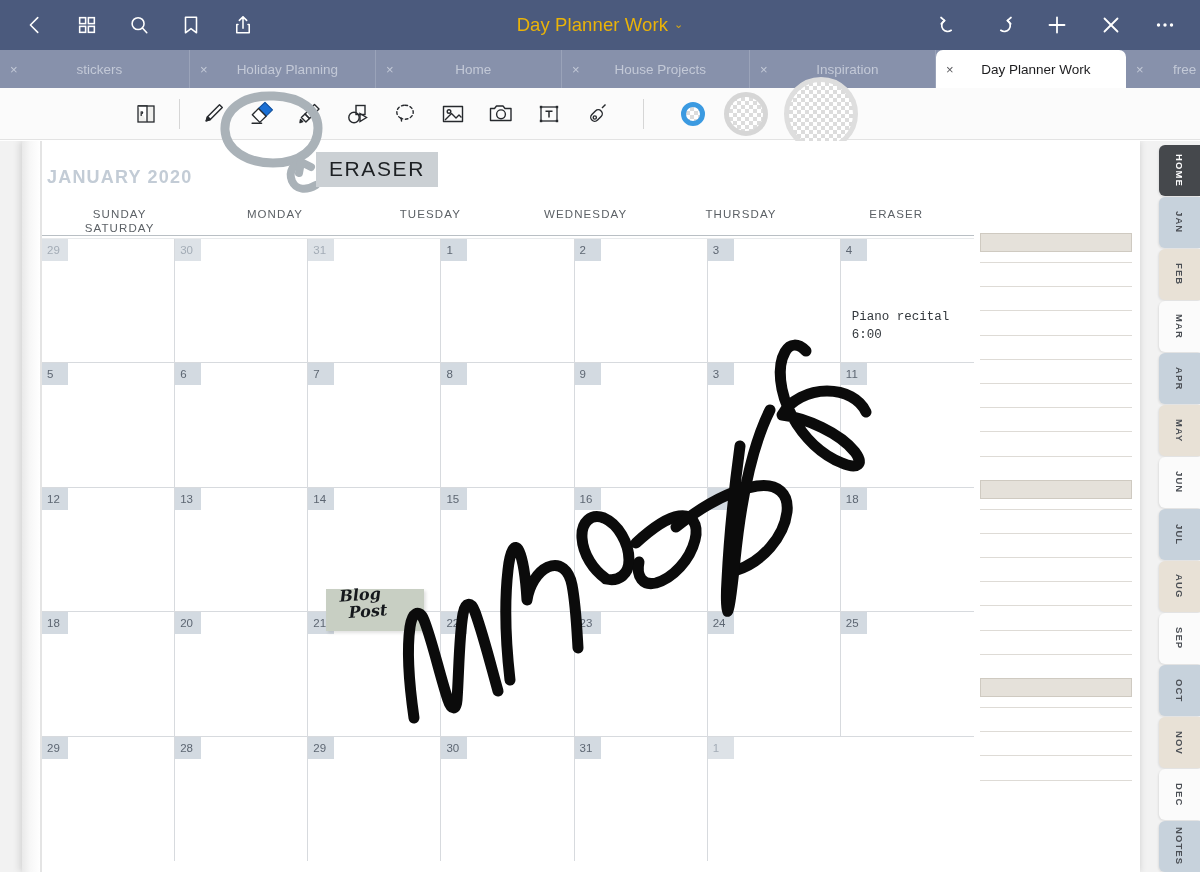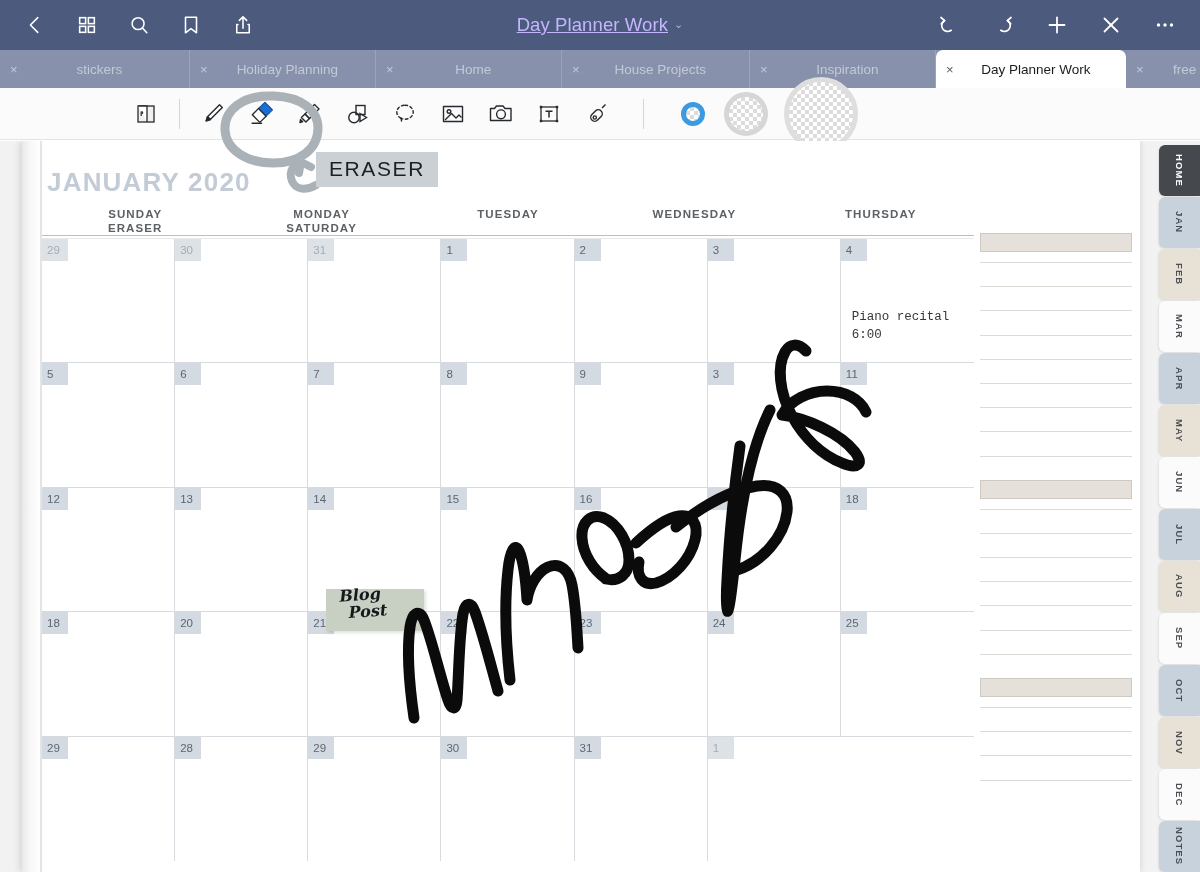--- a/index.html
+++ b/index.html
@@ -23,26 +23,25 @@
   .hdr-right { display: flex; align-items: center; gap: 28px; margin-left: auto; padding-right: 22px; }
   .hdr-icon {
     width: 26px; height: 26px;
     display: flex; align-items: center; justify-content: center;
     color: #ffffff; cursor: pointer;
   }
   .hdr-icon svg { display: block; }
   .hdr-title {
     position: absolute; left: 0; right: 0;
     text-align: center;
-    color: #c4b5fd;
+    color: #eab308;
     font-size: 18.5px;
     font-weight: normal;
     letter-spacing: .1px;
     pointer-events: none;
-    text-decoration: underline;
   }
   .hdr-title .ttl { pointer-events: auto; }
   .hdr-title .caret {
     display: inline-block;
     font-size: 11px;
     margin-left: 6px;
     vertical-align: 3px;
     opacity: .9;
   }
 
@@ -152,37 +151,36 @@
   }
   .binding2 {
     position: absolute; top: 0; left: 40px;
     width: 2px; height: 731px;
     background: #e4e4e4;
   }
 
   
   .month-title {
     position: absolute; left: 47px; top: 26px;
-    font-size: 26px; font-weight: bold;
+    font-size: 18px; font-weight: bold;
     letter-spacing: 1.2px;
     color: #c3ccd6;
   }
 
   
   .cal {
     position: absolute;
     left: 42px; top: 66px;
     width: 932px; height: 655px;
   }
   .dayhdr-row {
     display: grid;
-    grid-template-columns: repeat(5, 1fr);
+    grid-template-columns: repeat(6, 1fr);
     height: 28px;
     align-items: center;
-    font-weight: bold;
   }
   .dayhdr {
     text-align: center;
     font-size: 11.5px;
     letter-spacing: 1.1px;
     color: #5c6166;
   }
   .grid-top-line {
     height: 1px; background: #b9bfc4;
   }

